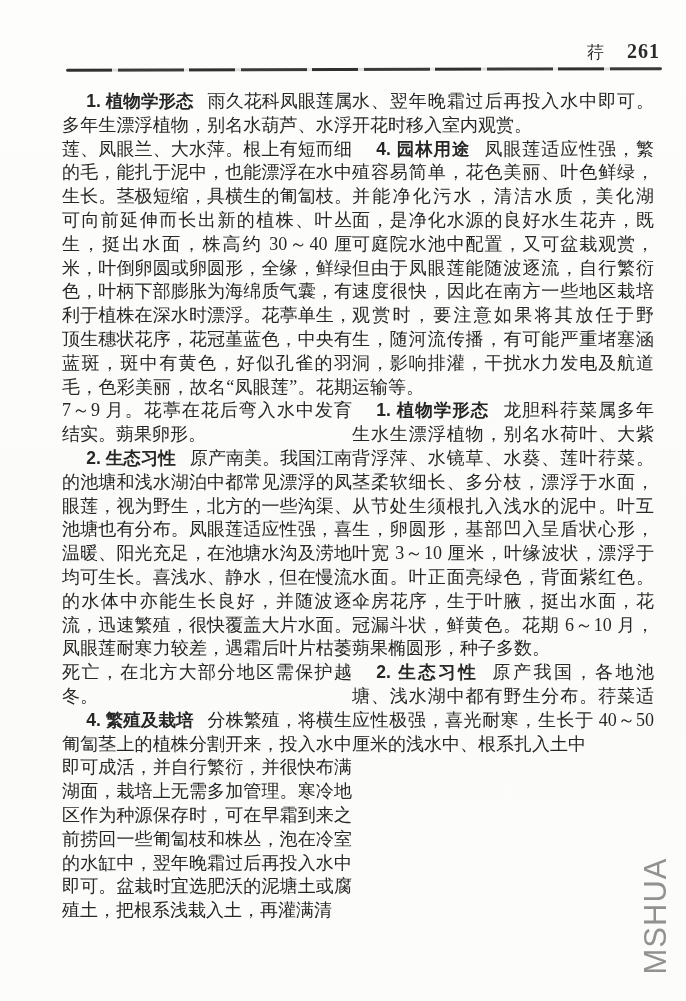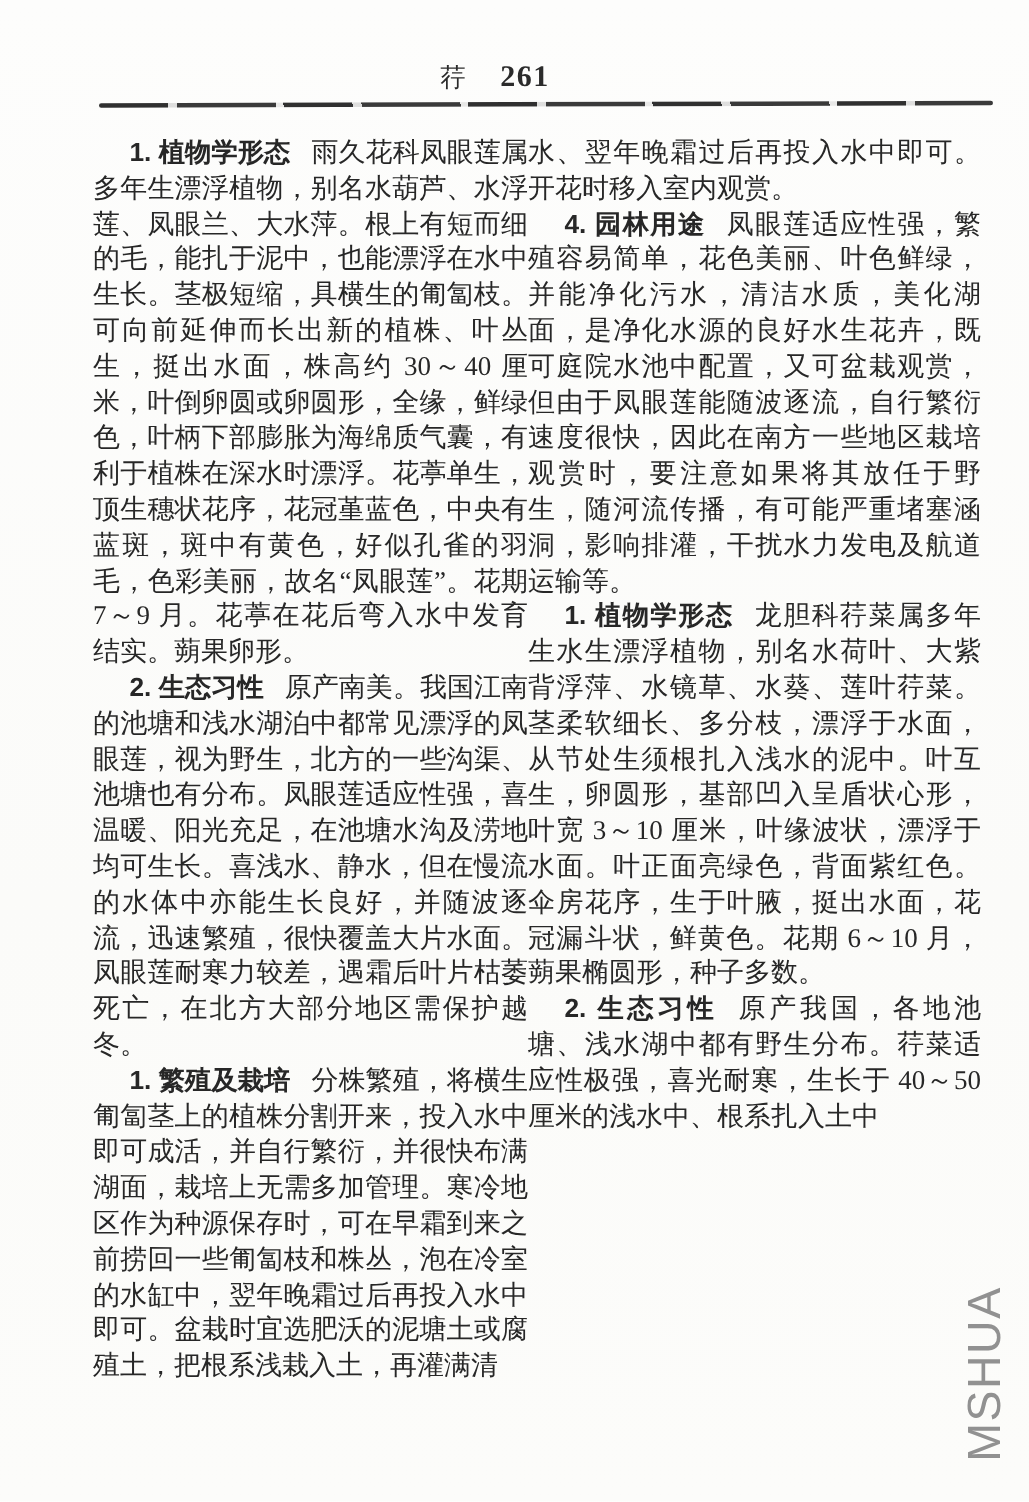--- a/index.html
+++ b/index.html
@@ -12,21 +12,21 @@
   }
   .page {
     position: relative;
     width: 686px; height: 1001px;
     background: linear-gradient(180deg, #fdfdfc 0%, #fbfbf9 60%, #fcfcfa 100%);
   }
   
   .running-head {
     position: absolute;
     top: 40px; left: 0; right: 26px;
-    text-align: center;
+    text-align: right;
     font-size: 19px;
     color: #2b2b2b;
     letter-spacing: 1px;
   }
   .running-head .sec-char {
     font-size: 17px;
     margin-right: 22px;
   }
   .running-head .page-num {
     font-size: 20px;
@@ -102,21 +102,21 @@
 <div class="page">
 
   <div class="running-head">
     <span class="sec-char">荇</span><span class="page-num">261</span>
   </div>
   <div class="head-rule"></div>
 
   <div class="col col-left">
     <p class="indent"><span class="lead">1. 植物学形态</span><span>雨久花科凤眼莲属多年生漂浮植物，别名水葫芦、水浮莲、凤眼兰、大水萍。根上有短而细的毛，能扎于泥中，也能漂浮在水中生长。茎极短缩，具横生的匍匐枝。可向前延伸而长出新的植株、叶丛生，挺出水面，株高约 30～40 厘米，叶倒卵圆或卵圆形，全缘，鲜绿色，叶柄下部膨胀为海绵质气囊，有利于植株在深水时漂浮。花葶单生，顶生穗状花序，花冠堇蓝色，中央有蓝斑，斑中有黄色，好似孔雀的羽毛，色彩美丽，故名“凤眼莲”。花期 7～9 月。花葶在花后弯入水中发育结实。蒴果卵形。</span></p>
     <p class="indent"><span class="lead">2. 生态习性</span><span>原产南美。我国江南的池塘和浅水湖泊中都常见漂浮的凤眼莲，视为野生，北方的一些沟渠、池塘也有分布。凤眼莲适应性强，喜温暖、阳光充足，在池塘水沟及涝地均可生长。喜浅水、静水，但在慢流的水体中亦能生长良好，并随波逐流，迅速繁殖，很快覆盖大片水面。凤眼莲耐寒力较差，遇霜后叶片枯萎死亡，在北方大部分地区需保护越冬。</span></p>
-    <p class="indent"><span class="lead">1. 繁殖及栽培</span><span>分株繁殖，将横生匍匐茎上的植株分割开来，投入水中即可成活，并自行繁衍，并很快布满湖面，栽培上无需多加管理。寒冷地区作为种源保存时，可在早霜到来之前捞回一些匍匐枝和株丛，泡在冷室的水缸中，翌年晚霜过后再投入水中即可。盆栽时宜选肥沃的泥塘土或腐殖土，把根系浅栽入土，再灌满清</span></p>
+    <p class="indent"><span class="lead">4. 繁殖及栽培</span><span>分株繁殖，将横生匍匐茎上的植株分割开来，投入水中即可成活，并自行繁衍，并很快布满湖面，栽培上无需多加管理。寒冷地区作为种源保存时，可在早霜到来之前捞回一些匍匐枝和株丛，泡在冷室的水缸中，翌年晚霜过后再投入水中即可。盆栽时宜选肥沃的泥塘土或腐殖土，把根系浅栽入土，再灌满清</span></p>
   </div>
 
   <div class="col col-right">
     <p><span>水、翌年晚霜过后再投入水中即可。开花时移入室内观赏。</span></p>
     <p class="indent"><span class="lead">4. 园林用途</span><span>凤眼莲适应性强，繁殖容易简单，花色美丽、叶色鲜绿，并能净化污水，清洁水质，美化湖面，是净化水源的良好水生花卉，既可庭院水池中配置，又可盆栽观赏，但由于凤眼莲能随波逐流，自行繁衍速度很快，因此在南方一些地区栽培观赏时，要注意如果将其放任于野生，随河流传播，有可能严重堵塞涵洞，影响排灌，干扰水力发电及航道运输等。</span></p>
     <p class="indent"><span class="lead">1. 植物学形态</span><span>龙胆科荇菜属多年生水生漂浮植物，别名水荷叶、大紫背浮萍、水镜草、水葵、莲叶荇菜。茎柔软细长、多分枝，漂浮于水面，从节处生须根扎入浅水的泥中。叶互生，卵圆形，基部凹入呈盾状心形，叶宽 3～10 厘米，叶缘波状，漂浮于水面。叶正面亮绿色，背面紫红色。伞房花序，生于叶腋，挺出水面，花冠漏斗状，鲜黄色。花期 6～10 月，蒴果椭圆形，种子多数。</span></p>
     <p class="indent"><span class="lead">2. 生态习性</span><span>原产我国，各地池塘、浅水湖中都有野生分布。荇菜适应性极强，喜光耐寒，生长于 40～50 厘米的浅水中、根系扎入土中</span></p>
   </div>
 
   <div class="watermark">

